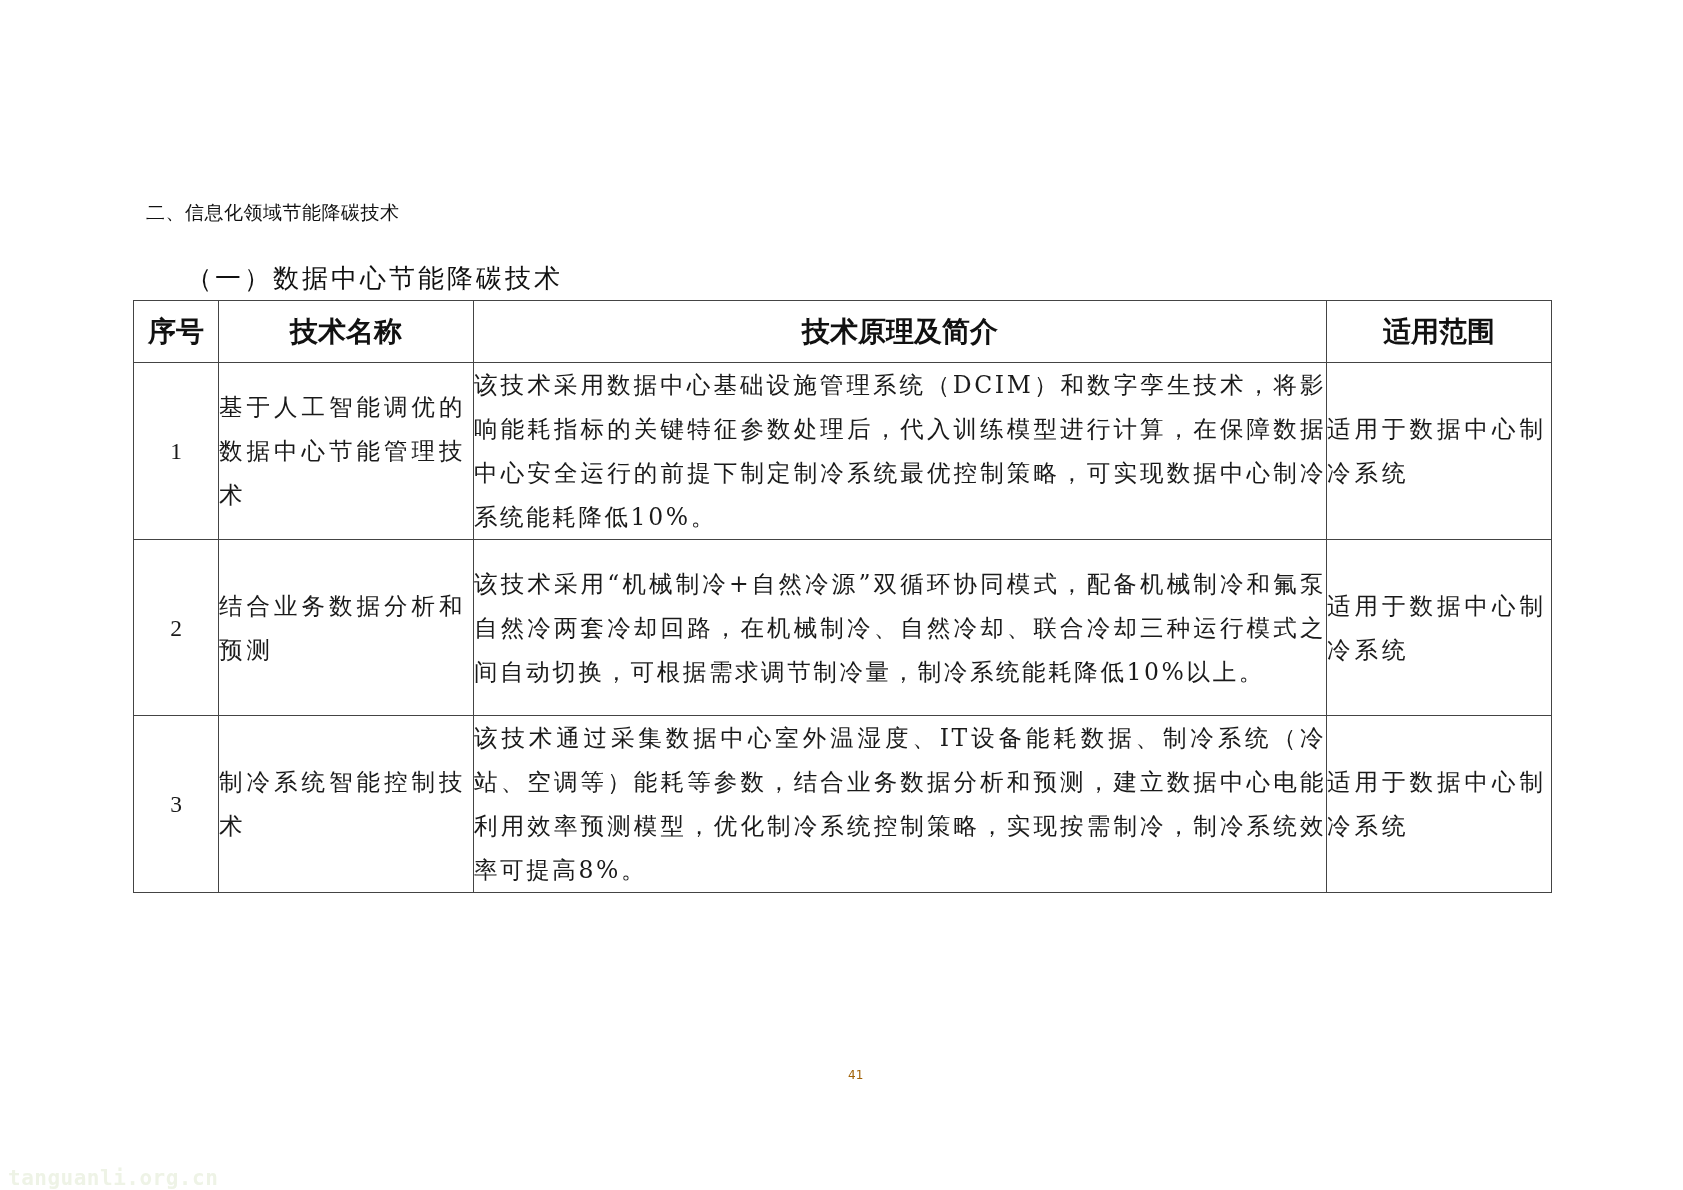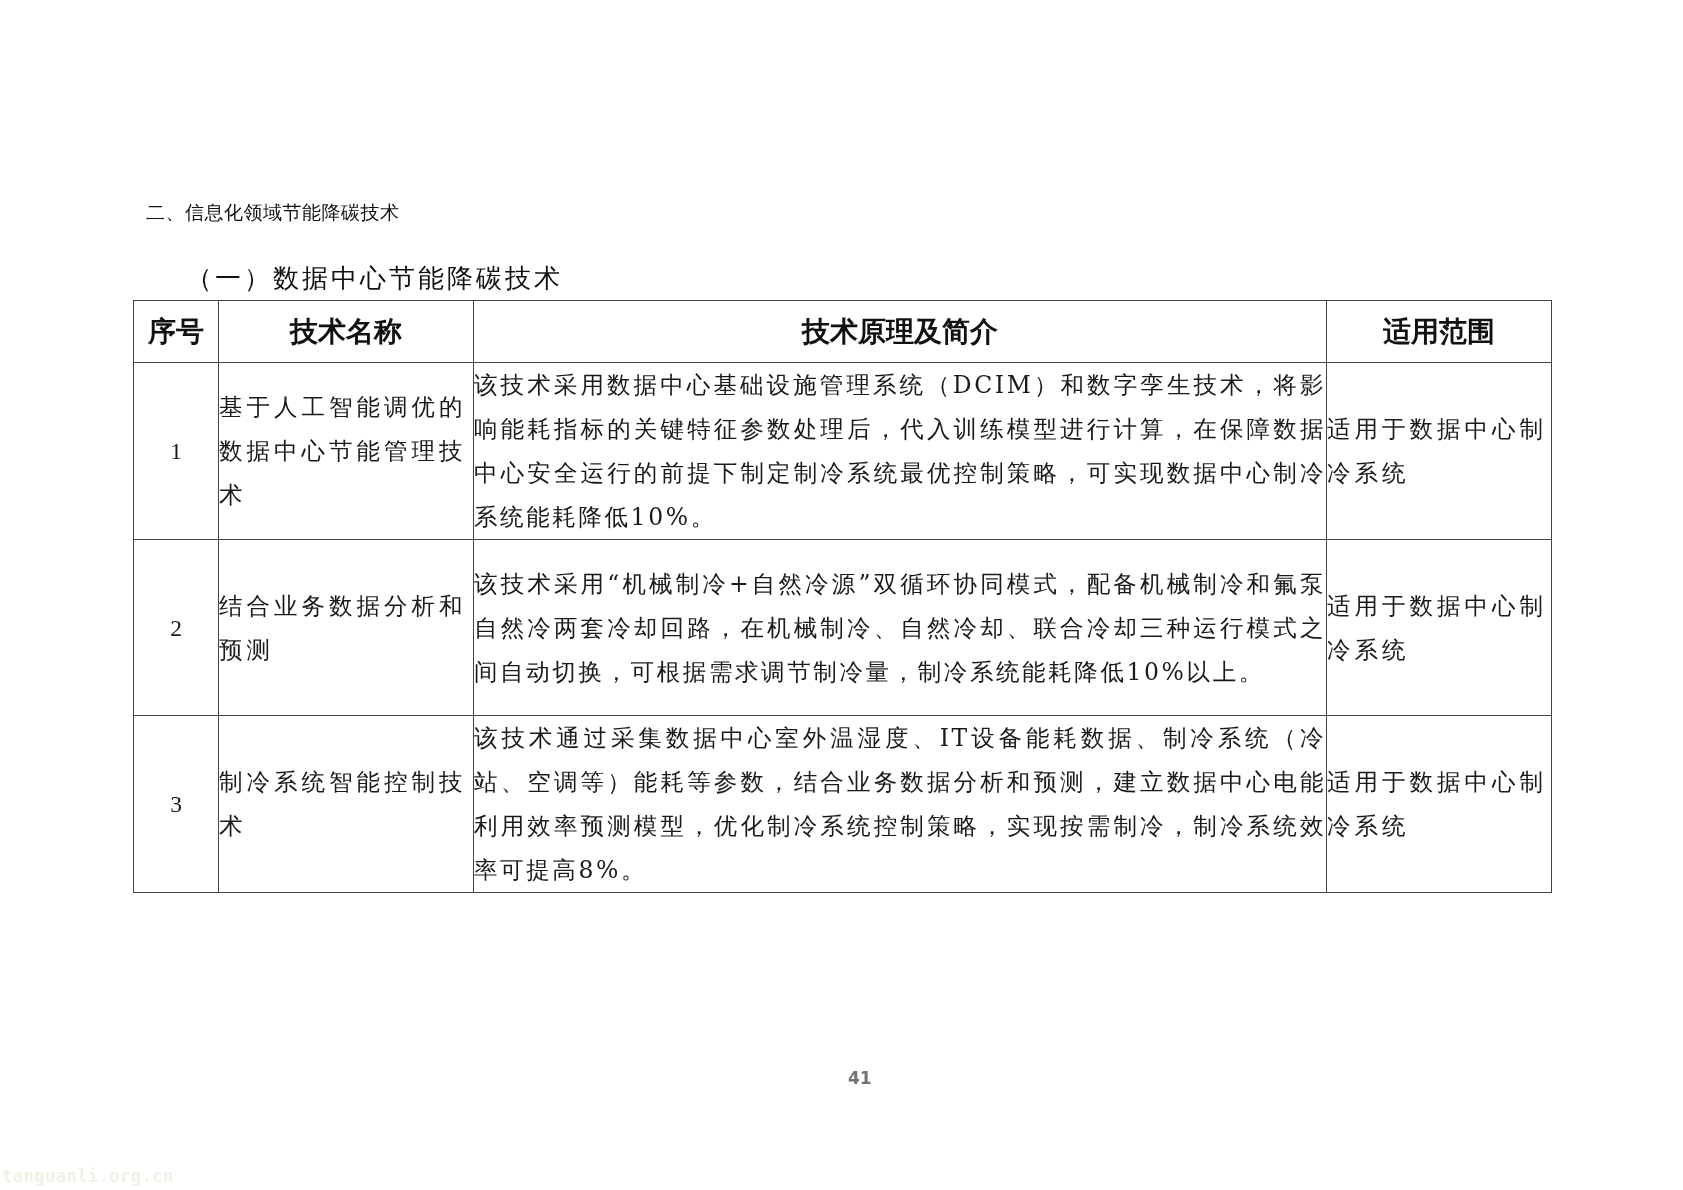--- a/index.html
+++ b/index.html
@@ -33,26 +33,26 @@
   }
   td.num { text-align: center; font-family: "Liberation Serif", serif; font-size: 26px; }
   td.name { padding: 0 10px 0 13px; letter-spacing: 4px; }
   td.desc { padding: 0 8px 0 13px; letter-spacing: 2.6px; text-align: justify; }
   td.scope { padding: 0 8px 0 13px; letter-spacing: 4px; }
   tr.r1 td { height: 174px; }
   tr.r2 td { height: 175px; }
   tr.r3 td { height: 172px; }
   .pageno {
     position: absolute; left: 848px; top: 1068px;
-    font-family: "DejaVu Sans", "Liberation Sans", sans-serif; font-size: 17px; color: #737373; font-weight: bold;
+    font-family: "DejaVu Sans", "Liberation Sans", sans-serif; font-size: 12px; color: #a16207;
   }
   .watermark {
-    position: absolute; left: 2px; top: 1166px;
+    position: absolute; left: 8px; top: 1166px;
     font-family: "DejaVu Sans Mono", "Liberation Mono", monospace;
-    font-size: 17px; font-weight: bold; color: #eef3e6; letter-spacing: 0.5px;
+    font-size: 21px; font-weight: bold; color: #eef3e6; letter-spacing: 0.5px;
   }
 </style>
 </head>
 <body>
 
 <div class="h1">二、信息化领域节能降碳技术</div>
 <div class="h2">（一）数据中心节能降碳技术</div>
 
 <table class="tech">
   <colgroup>

